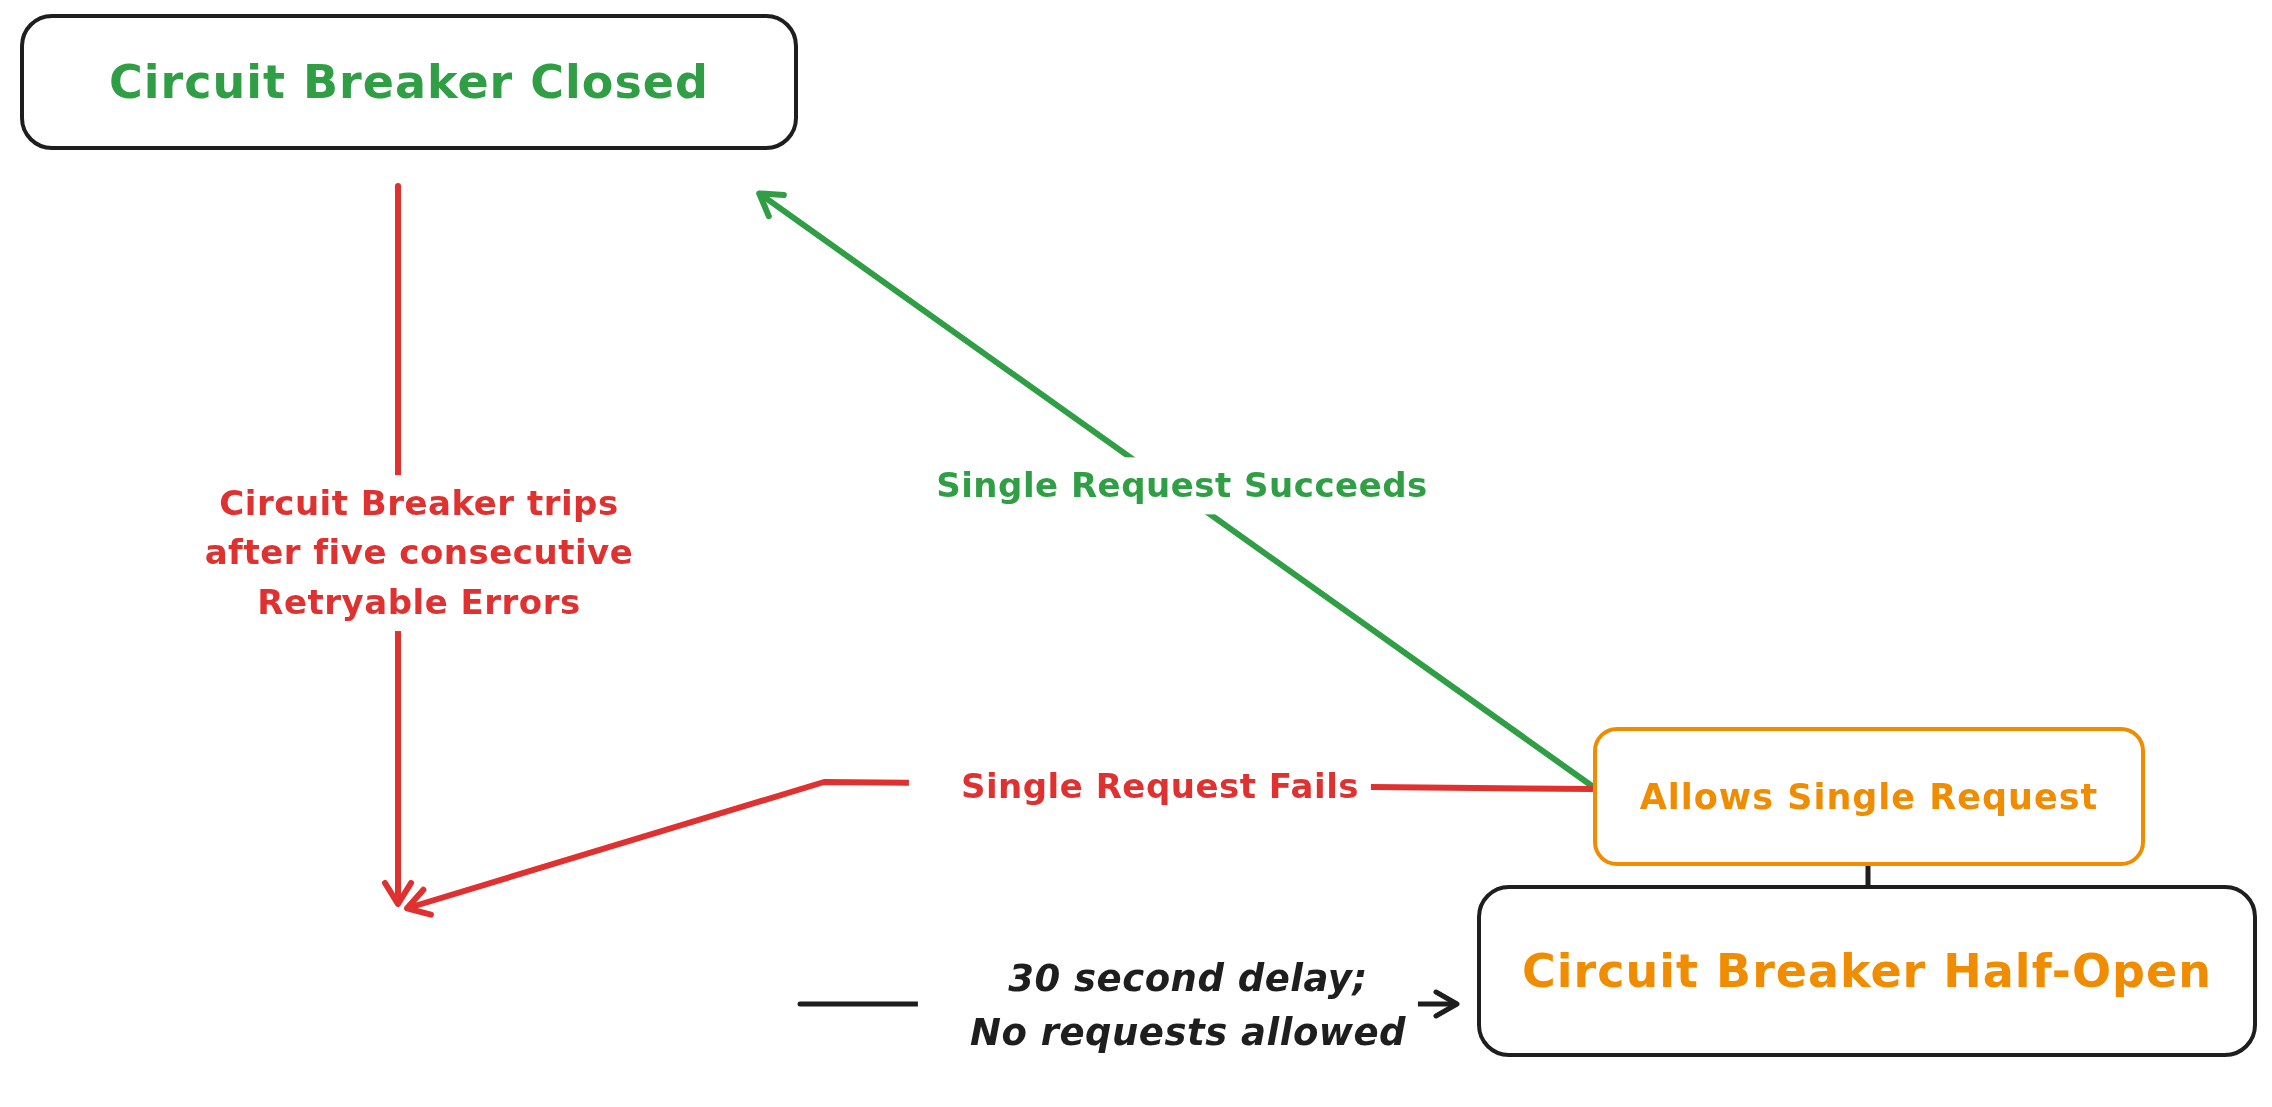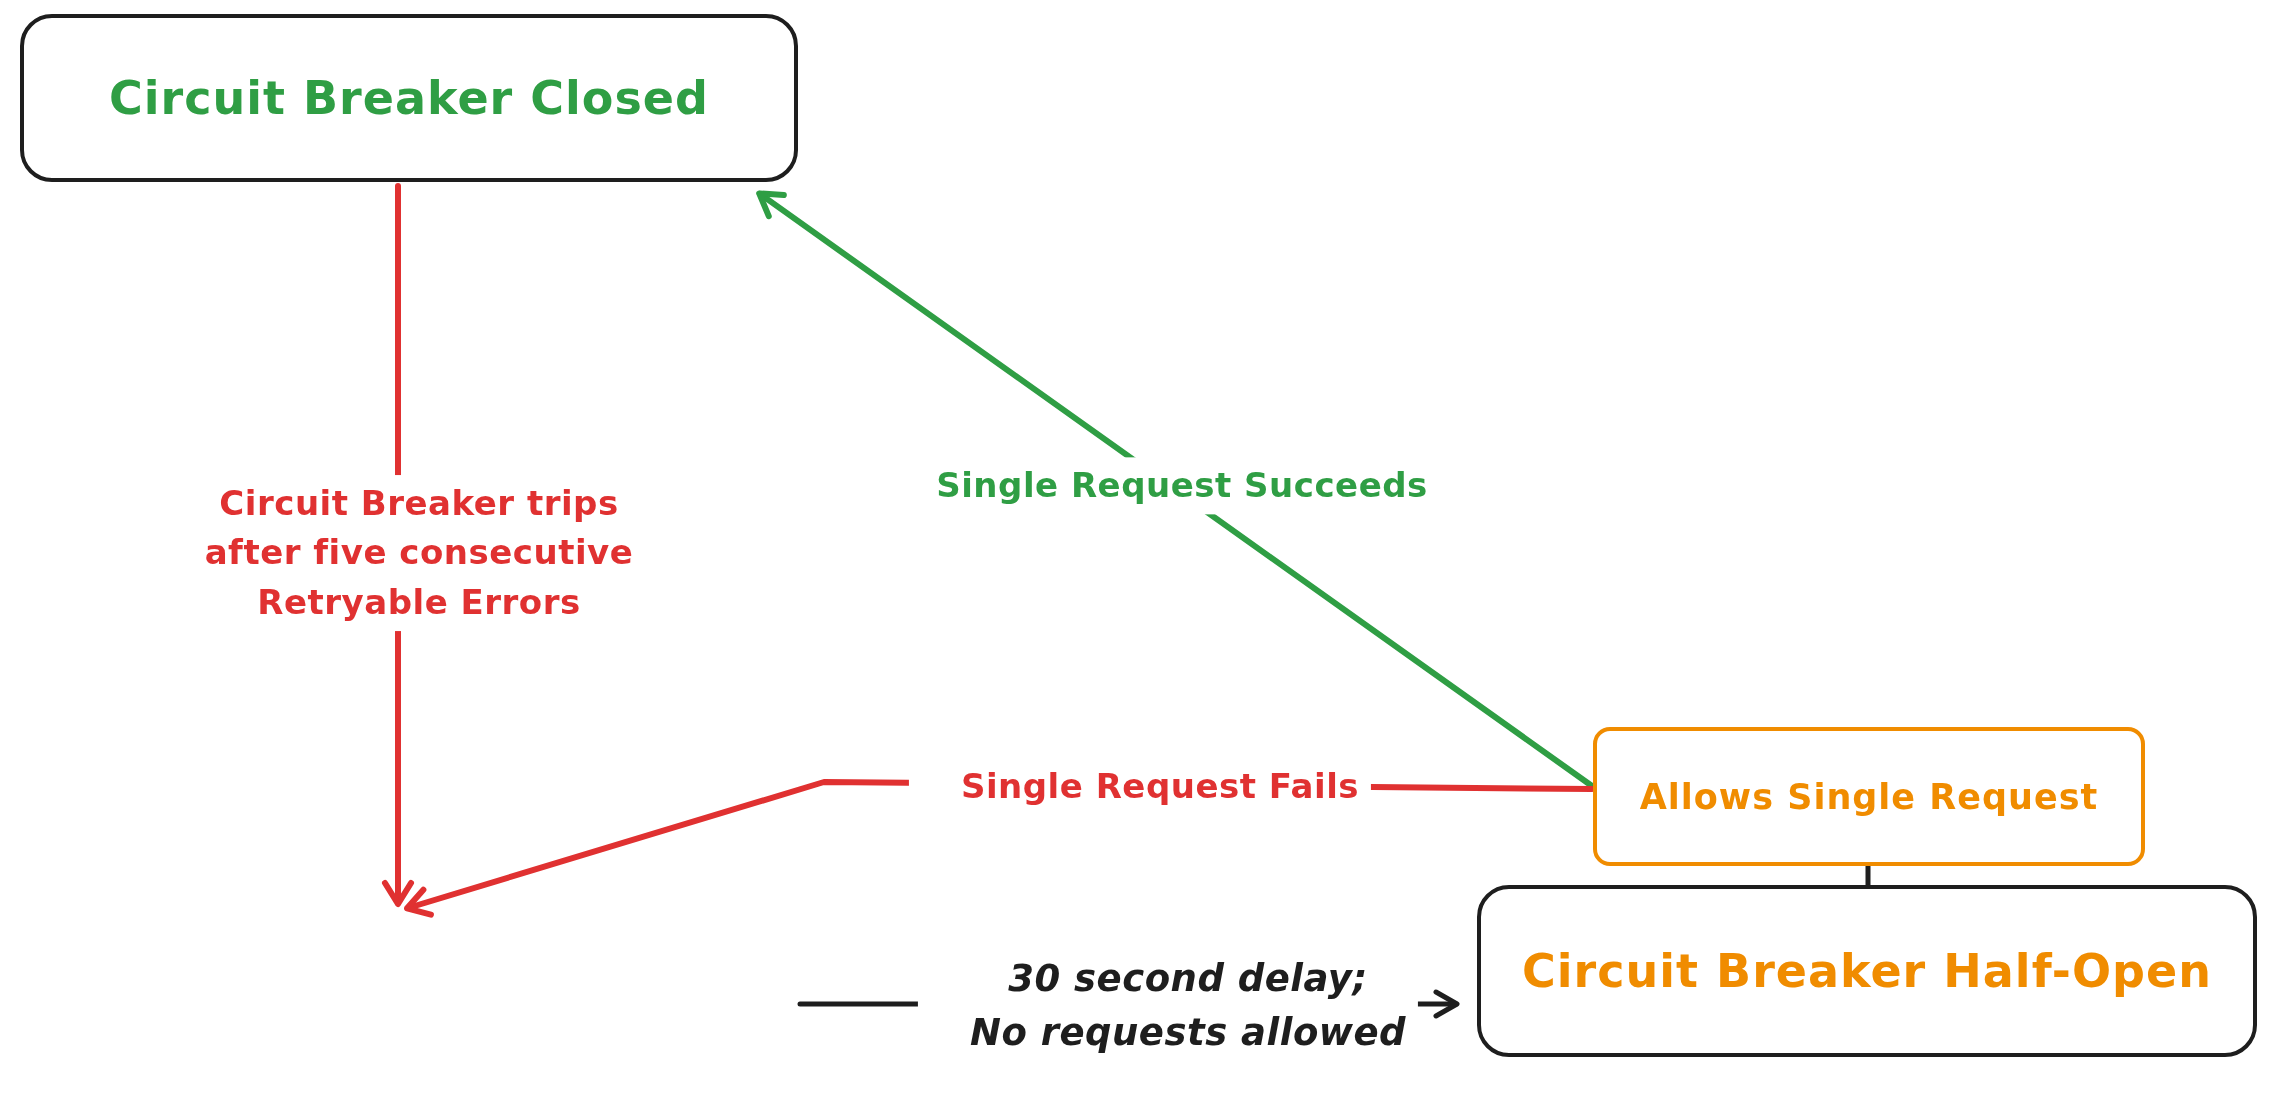--- a/index.html
+++ b/index.html
@@ -90,30 +90,30 @@
 
     <path d="M 1592 786 L 760 194" fill="none" stroke-width="6" stroke-linecap="round" marker-end="url(#ah-green)" stroke="#2f9e44"></path>
 
     <path d="M 1592 789 L 824 782 L 408 908" fill="none" stroke-width="6" stroke-linecap="round" stroke-linejoin="round" marker-end="url(#ah-red)" stroke="#e03131"></path>
 
     <path d="M 800 1004 L 1456 1004" fill="none" stroke-width="5" stroke-linecap="round" marker-end="url(#ah-black)" stroke="#1e1e1e"></path>
 
     <path d="M 1868 866 L 1868 919" fill="none" stroke-width="5" stroke-linecap="round" stroke="#1e1e1e"></path>
   </svg>
 
-  <div class="node" style="left:20px; top:14px; width:778px; height:168px;">
+  <div class="node" style="left:20px; top:14px; width:778px; height:136px;">
     <span class="node-label green">Circuit Breaker Closed</span>
   </div>
 
 
   <div class="node" style="left:1477px; top:885px; width:780px; height:172px;">
     <span class="node-label orange">Circuit Breaker Half-Open</span>
   </div>
 
-  <div class="node allows" style="left:1593px; top:727px; width:552px; height:139px;border-radius:17px;">
+  <div class="node allows" style="left:1593px; top:727px; width:552px; height:139px;">
     <span class="node-label orange">Allows Single Request</span>
   </div>
 
   <div class="edge-label red" style="left:399px; top:553px;">
     <span>Circuit Breaker trips</span>
     <span>after five consecutive</span>
     <span>Retryable Errors</span>
   </div>
 
   <div class="edge-label green" style="left:1162px; top:486px;">

